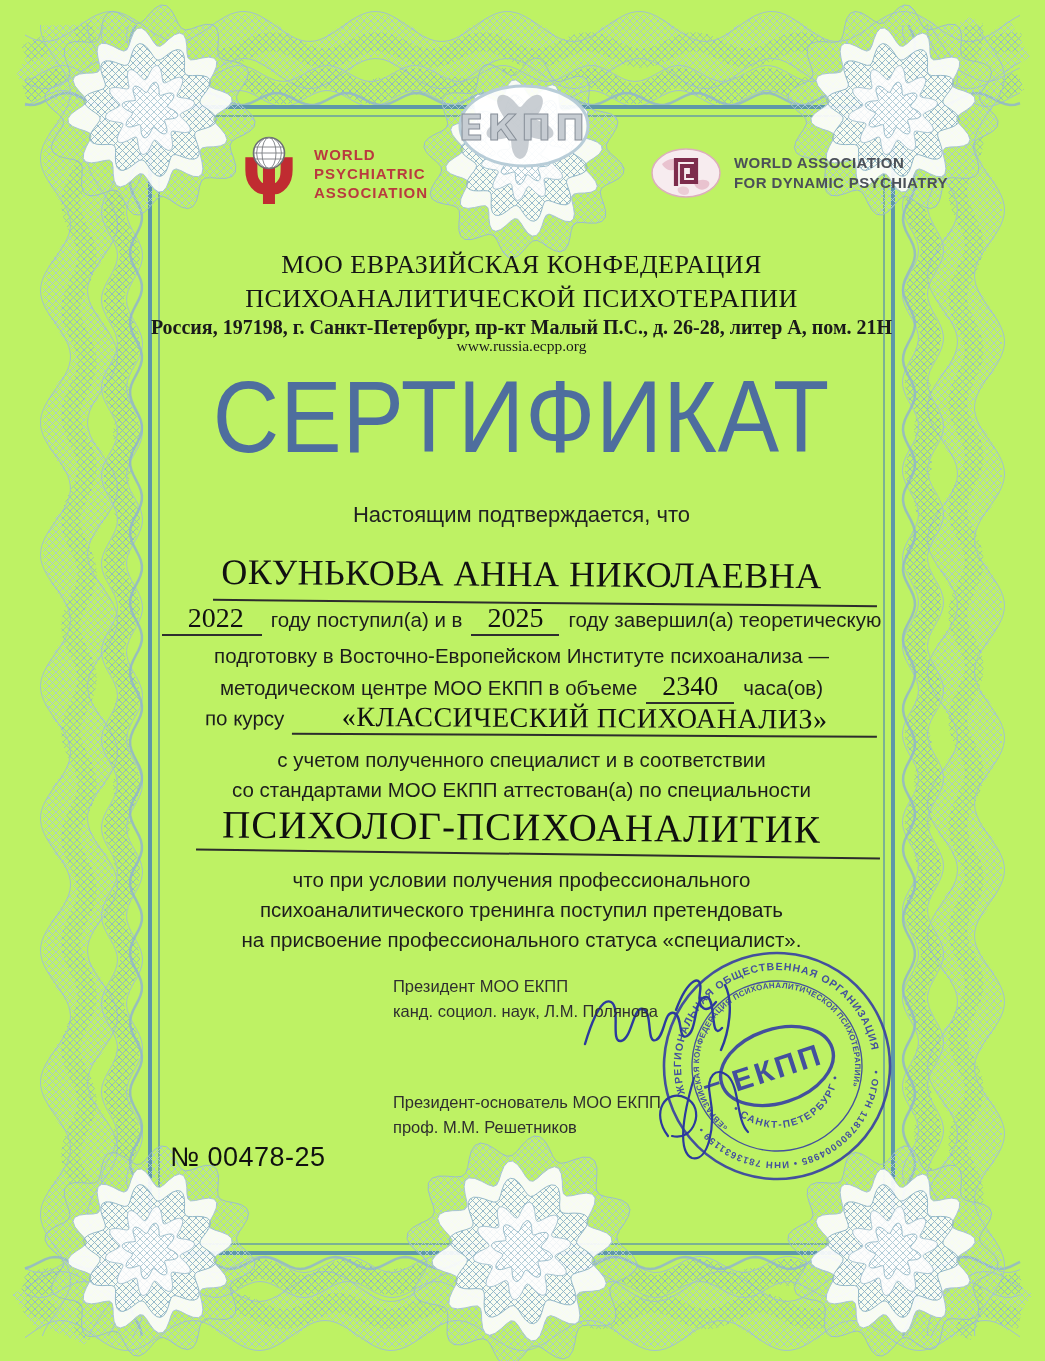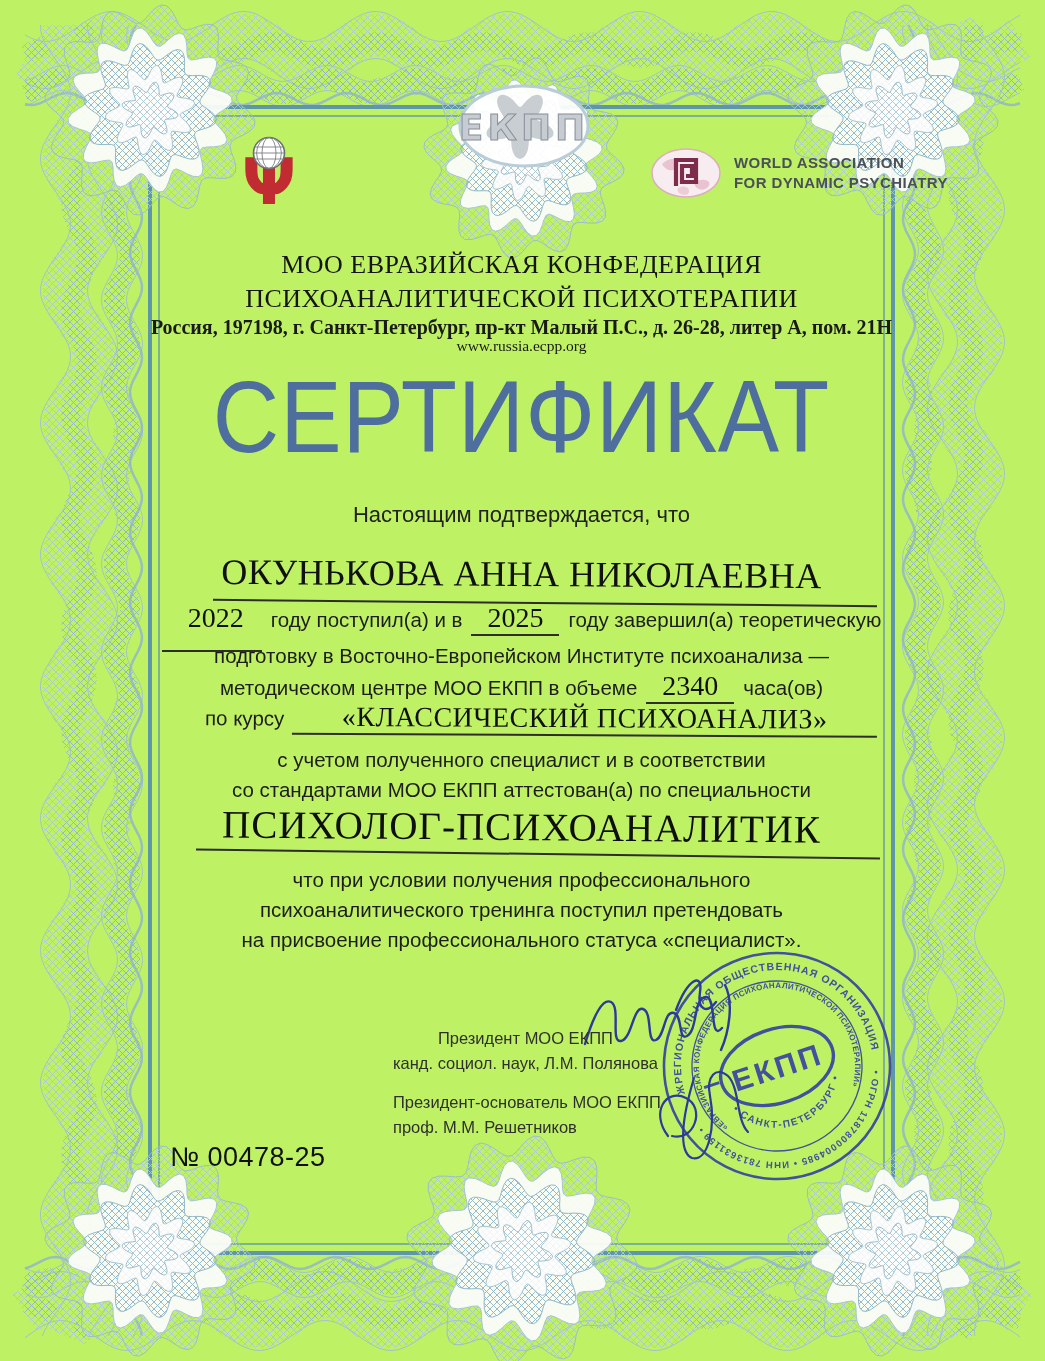--- a/index.html
+++ b/index.html
@@ -38,21 +38,21 @@
   .course-label{font-size:20.5px;font-weight:500;white-space:nowrap;padding-right:8px;}
   .course-blank{flex:1;border-bottom:2px solid #2d2d2d;text-align:center;}
   .course-name{font-style:normal;font-family:"Liberation Serif","DejaVu Serif",serif;font-size:28px;color:#111;letter-spacing:.5px;}
   .l5{top:748px;}
   .l6{top:778px;}
 
   .specialty{top:804px;font-size:39px;letter-spacing:1px;color:#0f0f0f;transform:rotate(.5deg);}
   .c1{top:868px;} .c2{top:898px;} .c3{top:928px;}
 
   .sig{left:393px;font-size:16.5px;line-height:25px;font-weight:500;color:#2f2f2f;}
-  .sig1{top:1026px;text-align:center;} .sig2{top:1090px;}
+  .sig1{top:974px;} .sig2{top:1090px;}
 
   .certno{left:170px;top:1142px;font-size:27px;font-weight:500;color:#101010;letter-spacing:.5px;}
 </style>
 </head>
 <body>
 
 <div class="page">
   <svg id="deco" viewBox="0 0 1045 1361">
       <defs>
         <pattern id="net" width="7" height="7" patternUnits="userSpaceOnUse">
@@ -163,20 +163,25 @@
   <div class="abs logo" style="left:236px;top:134px;">
     <svg width="66" height="78" viewBox="0 0 66 78">
       <text x="33" y="70" font-size="64" font-weight="bold" text-anchor="middle" font-family="&quot;DejaVu Sans&quot;,sans-serif" fill="#c02c31">Ψ</text>
       <circle cx="33" cy="19" r="15.5" fill="#fff" stroke="#6b6f73" stroke-width="1.6"></circle>
       <ellipse cx="33" cy="19" rx="7" ry="15.5" fill="none" stroke="#7a7e82" stroke-width="0.9"></ellipse>
       <ellipse cx="33" cy="19" rx="12.4" ry="15.5" fill="none" stroke="#7a7e82" stroke-width="0.9"></ellipse>
       <line x1="19" y1="13" x2="47" y2="13" stroke="#7a7e82" stroke-width="0.9"></line>
       <line x1="17.5" y1="19" x2="48.5" y2="19" stroke="#7a7e82" stroke-width="0.9"></line>
       <line x1="19" y1="25" x2="47" y2="25" stroke="#7a7e82" stroke-width="0.9"></line>
     </svg>
+    <div class="wpa-text">
+      <div>WORLD</div>
+      <div>PSYCHIATRIC</div>
+      <div>ASSOCIATION</div>
+    </div>
   </div>
 
   <div class="abs logo" style="left:650px;top:146px;">
     <svg width="72" height="54" viewBox="0 0 72 54">
       <ellipse cx="36" cy="27" rx="34" ry="24" fill="#f7ecef" stroke="#dcaebc" stroke-width="1.5"></ellipse>
       <path d="M12,18 C20,10 30,12 28,20 C26,26 16,26 12,18 Z" fill="#e9c3cf"></path>
       <path d="M44,36 C54,31 63,35 58,41 C52,47 44,42 44,36 Z" fill="#e9c3cf"></path>
       <path d="M28,42 C34,38 42,42 38,48 C32,51 26,46 28,42 Z" fill="#eccdd6"></path>
       <path d="M26,40 L26,14 L46,14 L46,36 L32,36 L32,20 L42,20 L42,30 L36,30" fill="none" stroke="#7d2c4c" stroke-width="4.2"></path>
     </svg>
@@ -193,21 +198,21 @@
   <div class="abs ctr addr serif">Россия, 197198, г. Санкт-Петербург, пр-кт Малый П.С., д. 26-28, литер А, пом. 21Н</div>
   <div class="abs ctr site serif">www.russia.ecpp.org</div>
 
   <div class="abs ctr title">СЕРТИФИКАТ</div>
   <div class="abs ctr subtitle">Настоящим подтверждается, что</div>
 
   <div class="abs ctr recipient serif">ОКУНЬКОВА АННА НИКОЛАЕВНА</div>
   <div class="abs uline u-name"></div>
 
   <div class="abs ctr row l-years">
-    <span class="blank" style="padding:0 18px 16px 26px;"><i class="num">2022</i></span>
+    <span class="blank" style="padding:0 18px 0 26px;"><i class="num">2022</i></span>
     <span class="bodyline">году поступил(а) и в</span>
     <span class="blank"><i class="num">2025</i></span>
     <span class="bodyline">году завершил(а) теоретическую</span>
   </div>
   <div class="abs ctr bodyline l2">подготовку в Восточно-Европейском Институте психоанализа —</div>
   <div class="abs ctr row l-hours">
     <span class="bodyline">методическом центре МОО ЕКПП в объеме</span>
     <span class="blank"><i class="num">2340</i></span>
     <span class="bodyline">часа(ов)</span>
   </div>

